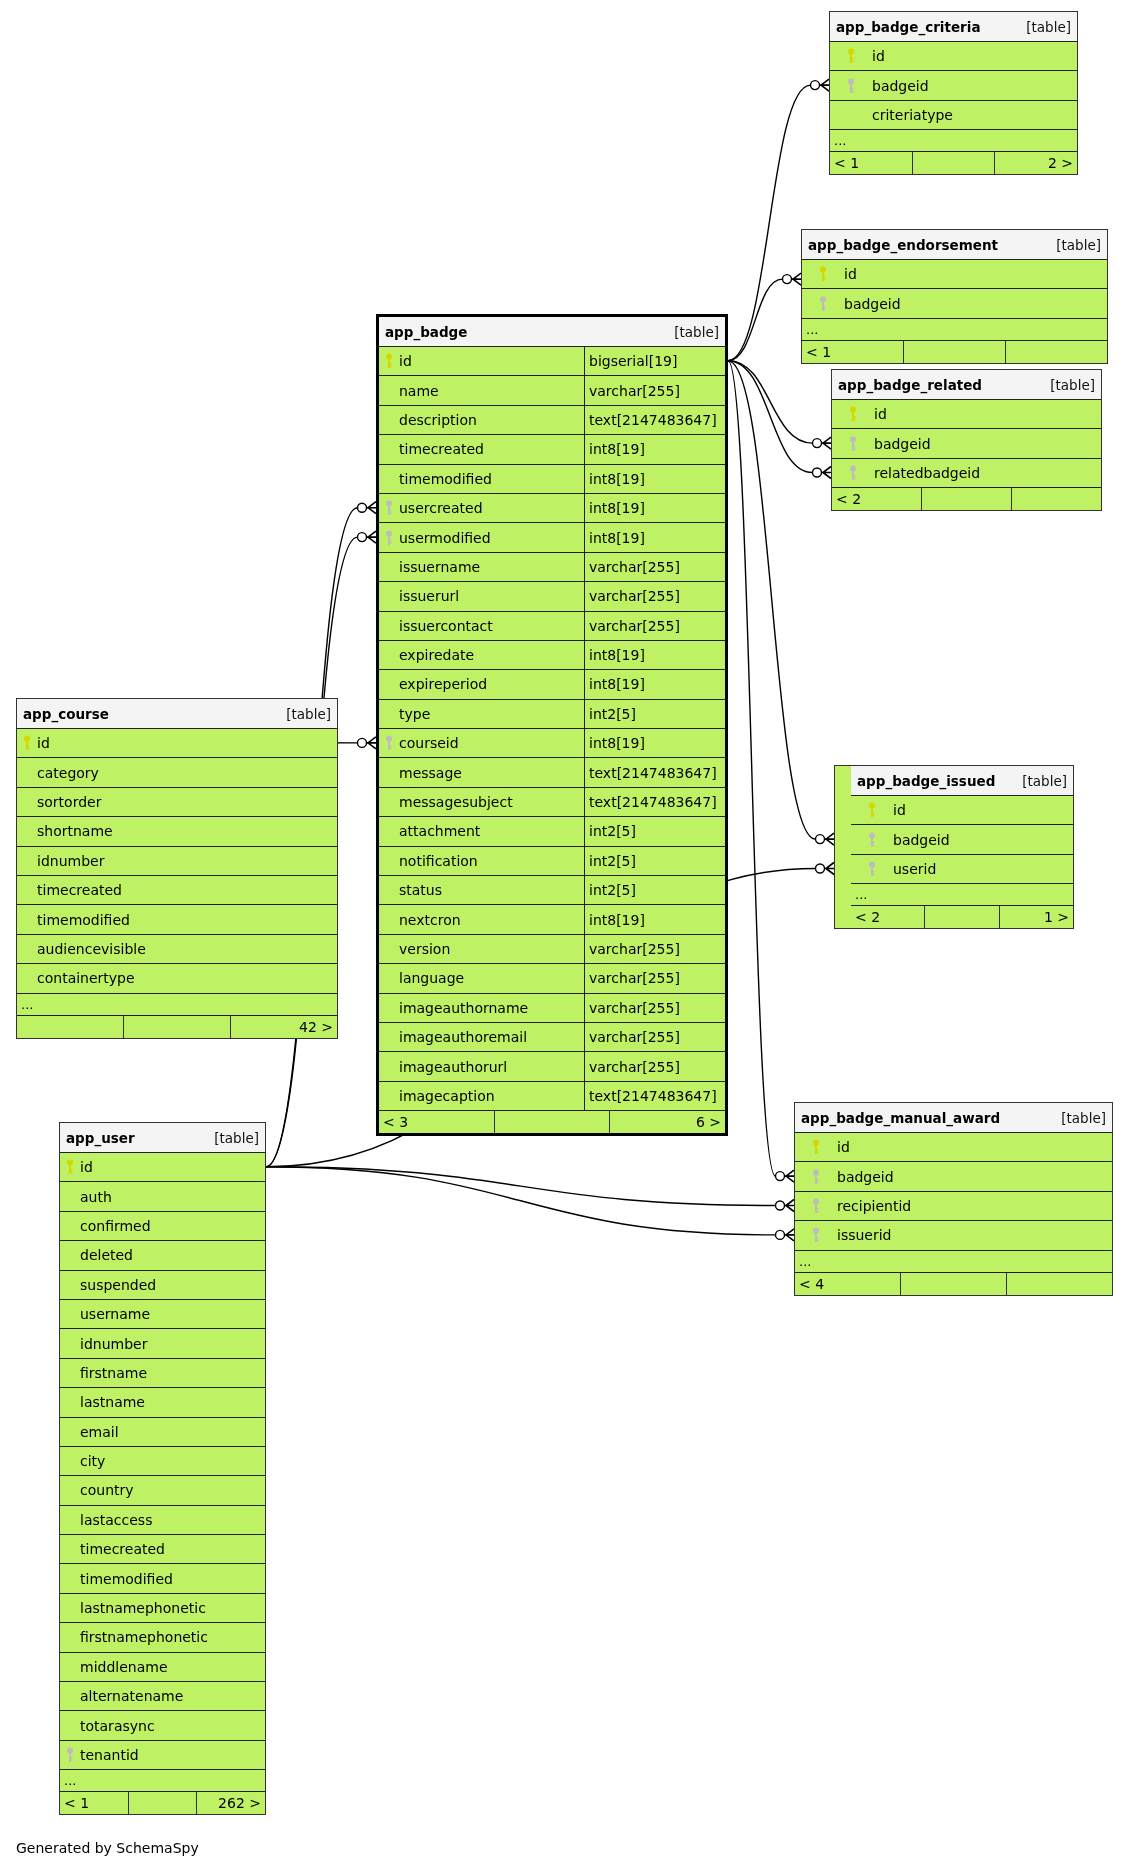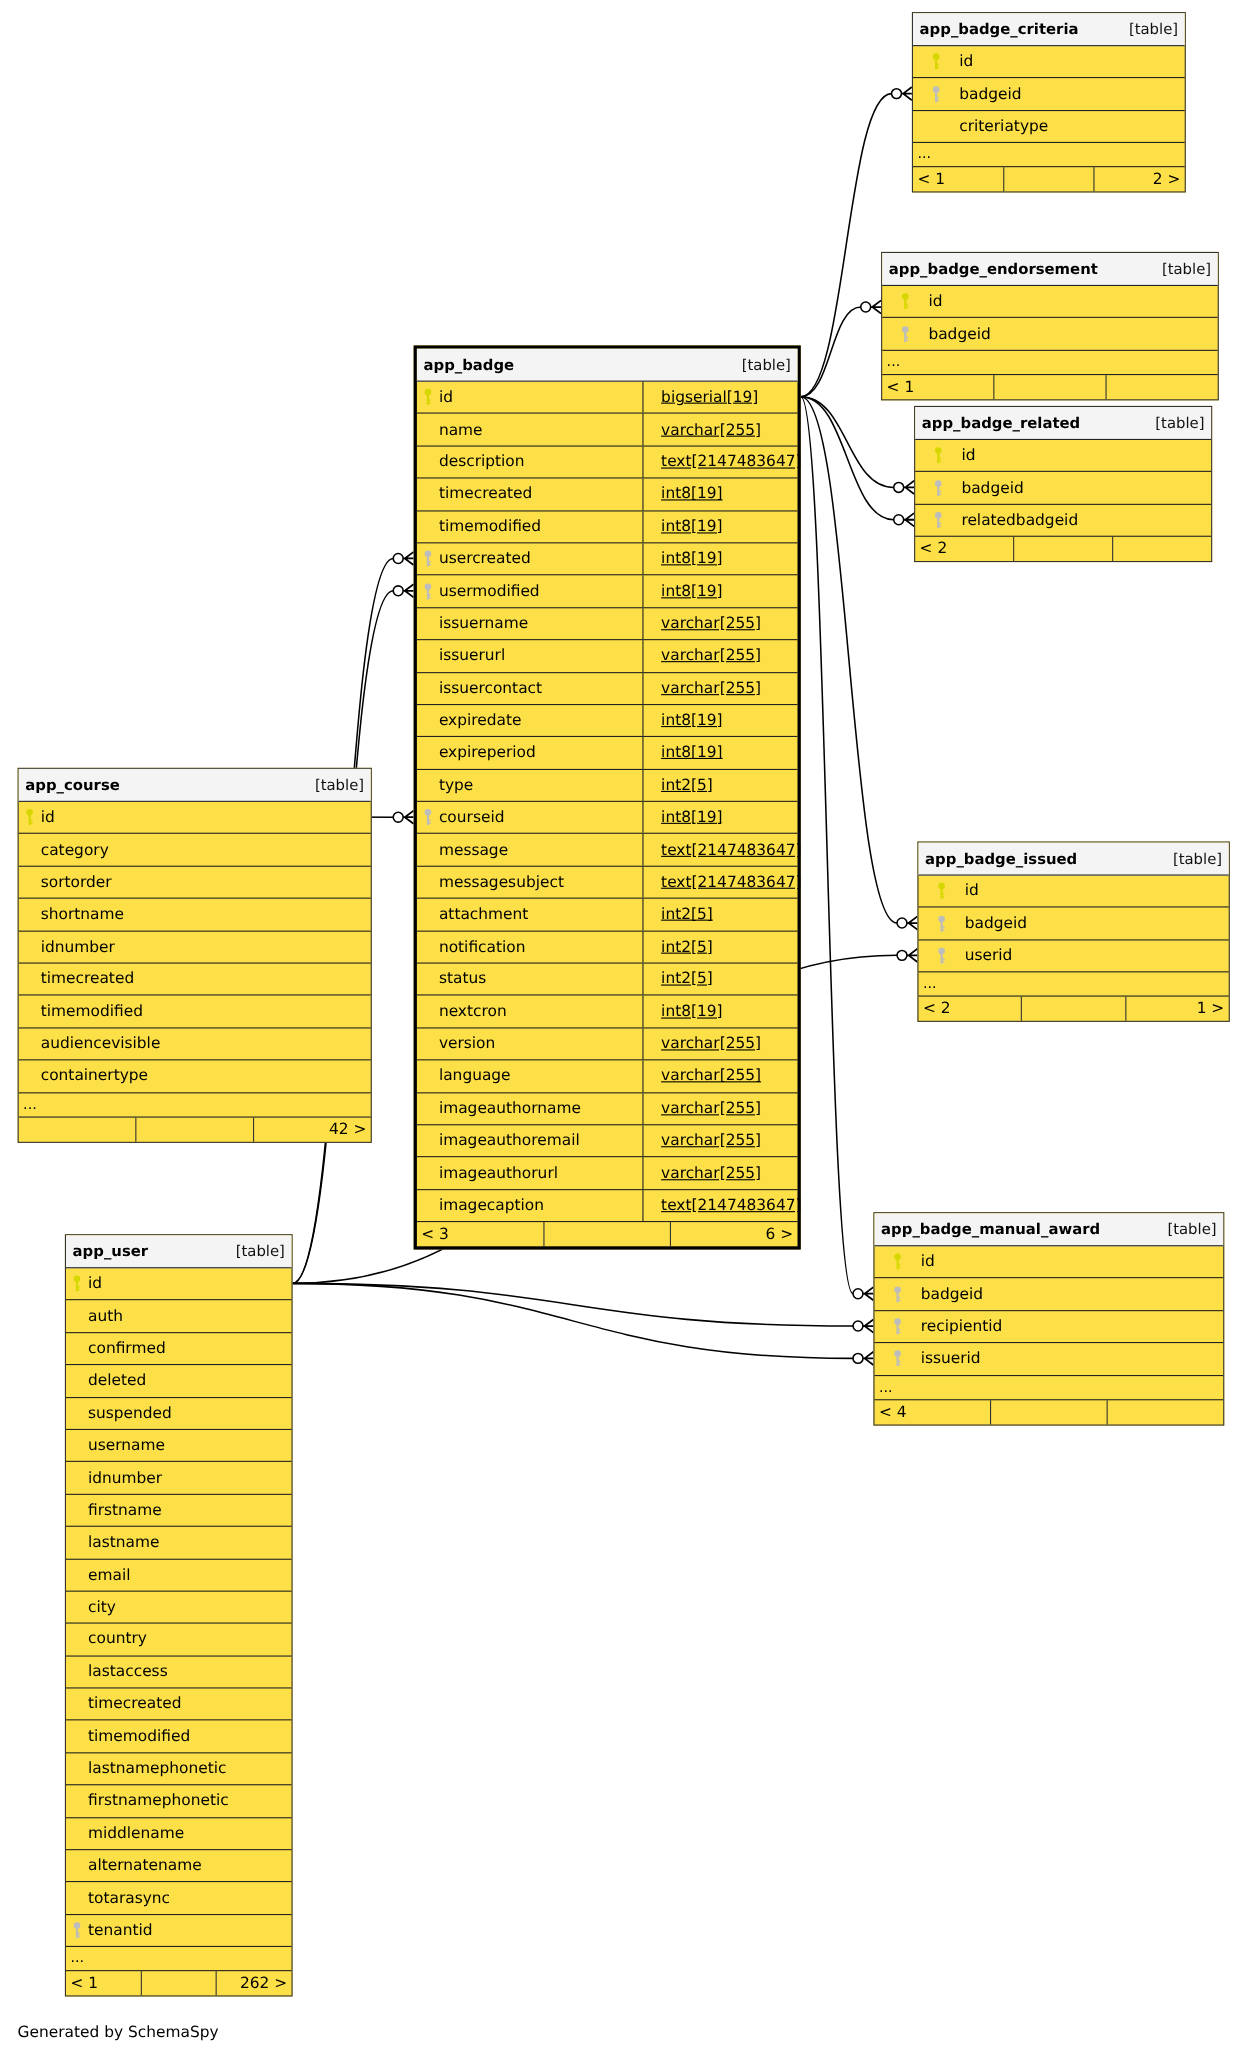--- a/index.html
+++ b/index.html
@@ -1,30 +1,30 @@
 <!DOCTYPE html>
 <html><head>
 <meta charset="utf-8">
 <style>
   html, body { margin: 0; padding: 0; background: #ffffff; }
   body { width: 1125px; height: 1869px; position: relative; overflow: hidden;
          font-family: "DejaVu Sans", sans-serif; color: #000; }
   #links { position: absolute; left: 0; top: 0; width: 1125px; height: 1869px; pointer-events: none; }
-  .tbl { position: absolute; background: #fde047; border: 1.5px solid #333; box-sizing: border-box; }
+  .tbl { position: absolute; background: #bef264; border: 1.5px solid #333; box-sizing: border-box; }
   .tbl.focus { border: 3.5px solid #000; }
   .hdr { height: 30px; background: #f4f4f4; border-bottom: 1.5px solid #222; box-sizing: border-box;
          display: flex; align-items: center; justify-content: space-between; padding: 0 6px 0 6px; font-size: 13.5px; }
   .hdr .tname { font-weight: bold; }
   .hdr .ttype { color: #111; }
   .row { height: 29.4px; border-bottom: 1.5px solid #222; box-sizing: border-box; display: flex; align-items: center;
          font-size: 14px; position: relative; }
   .row .key { width: 20px; display: inline-flex; justify-content: center; align-items: center; flex: none; }
   .row .cname { flex: 1; white-space: nowrap; overflow: hidden; }
-  .row .ctype { border-left: 1.5px solid #222; height: 100%; display: flex; align-items: center; padding-left: 16px;
-                box-sizing: border-box; white-space: nowrap; text-decoration: underline; }
+  .row .ctype { border-left: 1.5px solid #222; height: 100%; display: flex; align-items: center; padding-left: 4px;
+                box-sizing: border-box; white-space: nowrap; }
   .ell { height: 22px; border-bottom: 1.5px solid #222; box-sizing: border-box; font-size: 13px; padding-left: 4px;
          display: flex; align-items: center; }
   .foot { height: 22px; display: flex; font-size: 14px; }
   .foot > div { flex: 1; display: flex; align-items: center; padding: 0 4px; box-sizing: border-box; }
   .foot > div + div { border-left: 1.5px solid #333; }
   .foot .r { justify-content: flex-end; }
   #footer-text { position: absolute; left: 16px; top: 1840px; font-size: 14px; }
 </style>
 </head>
 <body>
@@ -378,21 +378,21 @@
         </span>
         <span class="cname">relatedbadgeid</span>
 
       </div>
       <div class="foot">
       <div>&lt; 2</div>
       <div></div>
       <div class="r"></div>
     </div>
     </div>
-    <div class="tbl" style="left: 834px; top: 765px; width: 284px;">
+    <div class="tbl" style="left: 834px; top: 765px; width: 240px; padding-left: 16px;">
       <div class="hdr">
       <span class="tname">app_badge_issued</span>
       <span class="ttype">[table]</span>
     </div>
       <div class="row">
         <span class="key" style="width:42px">
           <svg width="8" height="16" viewBox="0 0 8 16">
             <circle cx="4" cy="3.5" r="3" fill="#d7d700"></circle>
             <rect x="3" y="5" width="2" height="10" fill="#d7d700"></rect>
             <rect x="5" y="10" width="1.5" height="1.5" fill="#d7d700"></rect>

